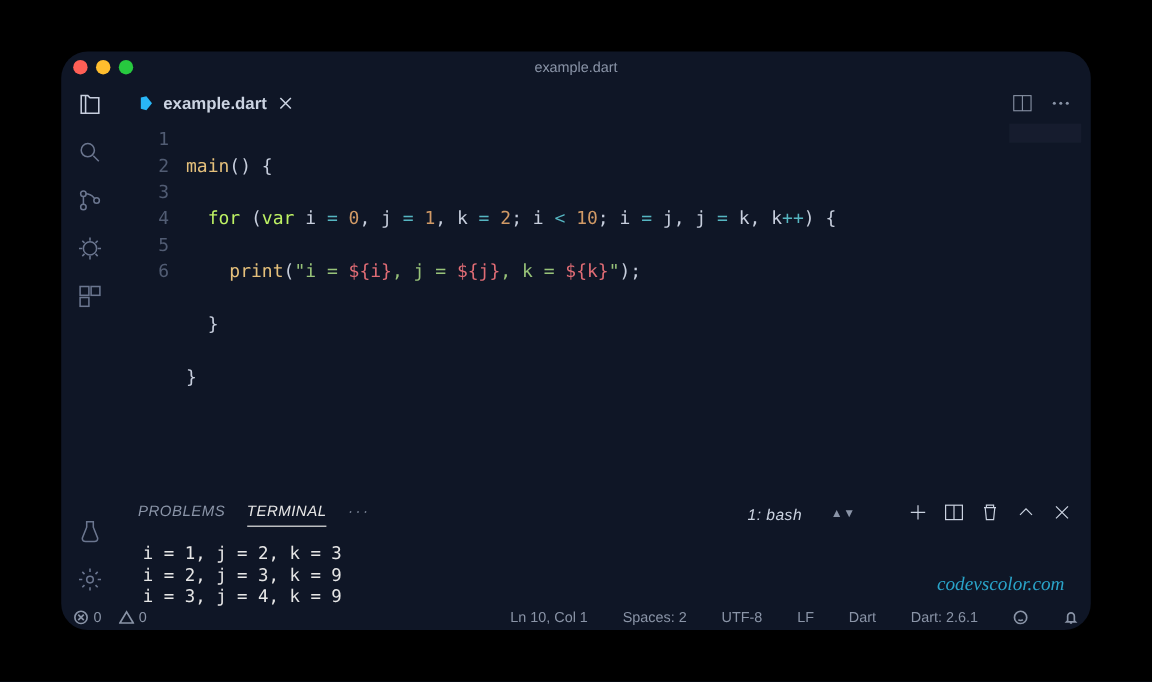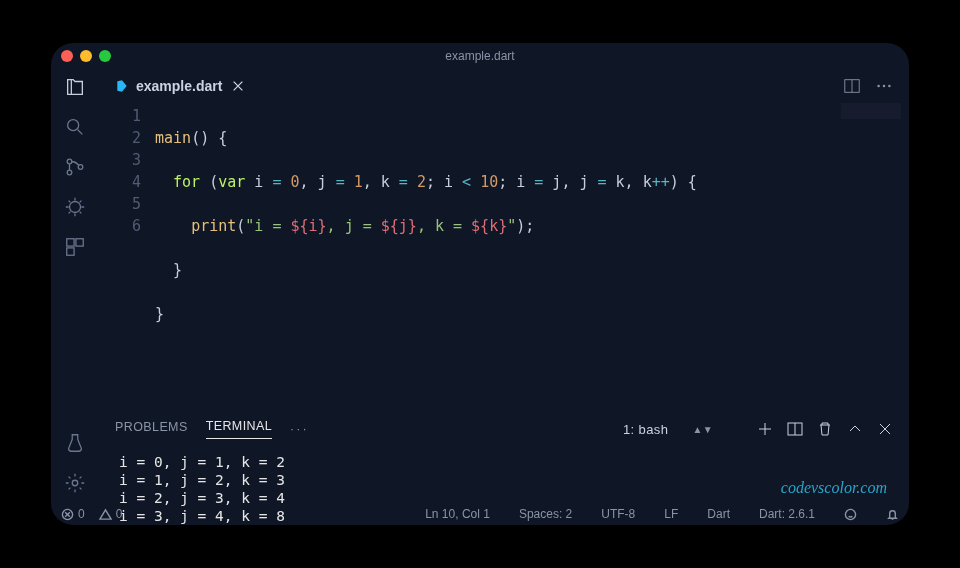--- a/index.html
+++ b/index.html
@@ -84,26 +84,27 @@
 .op { color:#56b6c2; }
 .str { color:#98c379; }
 .interp { color:#e06c75; }
 .fn { color:#e5c07b; }
 .minimap {
   position: absolute; top: 0; right: 8px;
   width: 60px; height: 16px;
   background: #1a2233; opacity: 0.6;
 }
 .panel-tabs {
-  display: flex; align-items: center;
+  display: flex; align-items: flex-start;
   padding: 6px 16px 0 16px;
   gap: 18px;
   color:#8a94a7;
   font-size: 12.5px;
   letter-spacing: 0.4px;
+  font-style: italic;
 }
 .panel-tab { cursor:pointer; padding-bottom:5px; }
 .panel-tab.active { color:#e6e6e6; border-bottom:1px solid #e6e6e6; }
 .panel-dots { letter-spacing:2px; cursor:pointer; }
 .panel-spacer { flex:1; }
 .term-select {
   display:flex; align-items:center; gap:24px;
   color:#cbd3e1; font-size:13px;
   padding: 2px 8px;
   cursor:pointer;
@@ -271,24 +272,23 @@
           <svg class="ico" viewBox="0 0 16 16">
               <path stroke="currentColor" fill="none" d="M3 10l5-5 5 5"></path>
             </svg>
           <svg class="ico" viewBox="0 0 16 16">
               <path stroke="currentColor" d="M3 3l10 10M13 3L3 13"></path>
             </svg>
         </div>
       </div>
 
       <div class="terminal">
-        <div class="term-line">i = 0, j = 1, k = 2</div>
         <div class="term-line">i = 1, j = 2, k = 3</div>
-        <div class="term-line">i = 2, j = 3, k = 4</div>
-        <div class="term-line">i = 3, j = 4, k = 8</div>
+        <div class="term-line">i = 2, j = 3, k = 9</div>
+        <div class="term-line">i = 3, j = 4, k = 9</div>
 
       </div>
 
     </div>
   </div>
 
   <div class="watermark">codevscolor.com</div>
 
   <div class="statusbar">
     <div class="sb-item">

